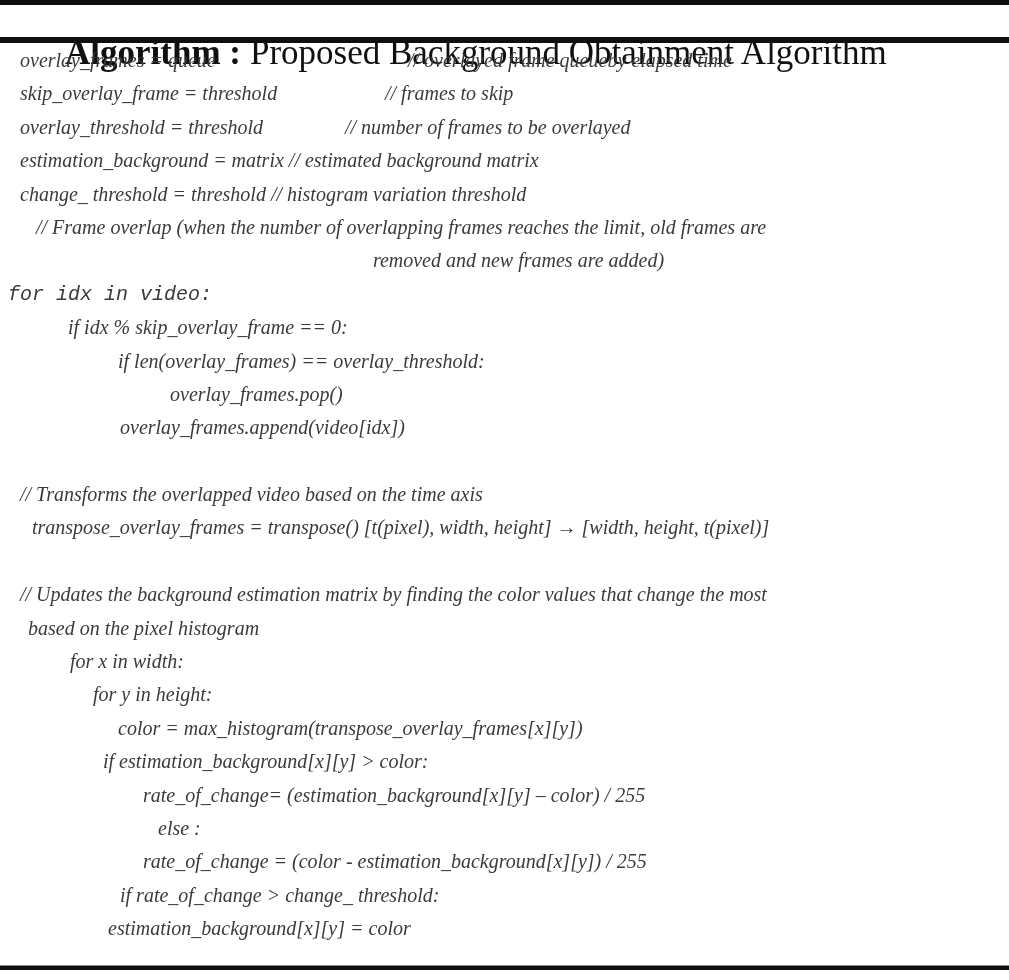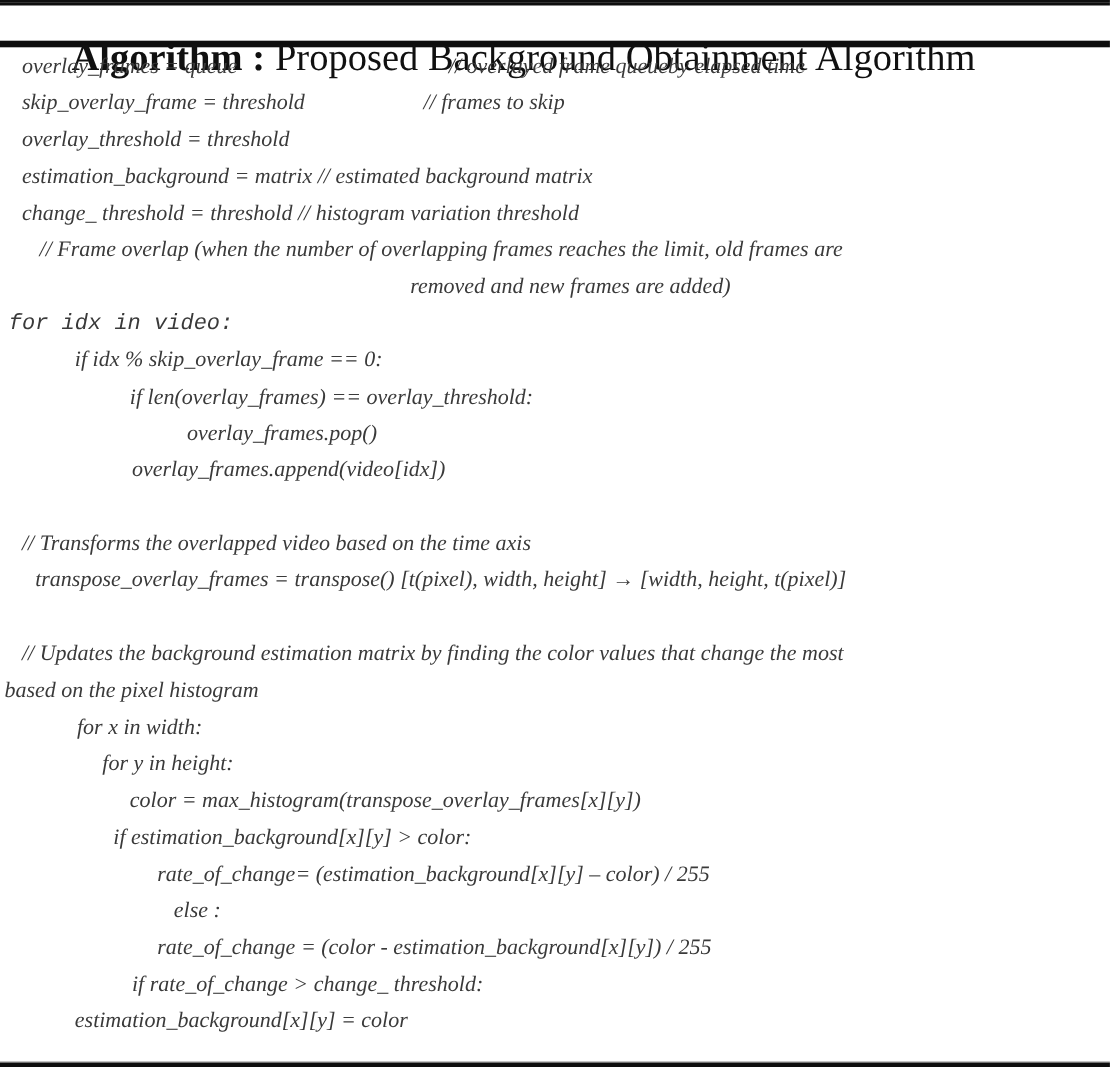--- a/index.html
+++ b/index.html
@@ -79,40 +79,40 @@
 
 <div class="algo-box">
   <div class="rule-top"></div>
   <div class="algo-header">
     <span class="label">Algorithm :</span><span class="title">Proposed Background Obtainment Algorithm</span>
   </div>
   <div class="rule-mid"></div>
   <div class="code-block">
       <div class="code-line" style="padding-left: 20px;"><span class="code-text">overlay_frames = queue</span><span class="code-comment" style="left: 408px;">// overlayed frame queueby elapsed time</span></div>
       <div class="code-line" style="padding-left: 20px;"><span class="code-text">skip_overlay_frame = threshold</span><span class="code-comment" style="left: 385px;">// frames to skip</span></div>
-      <div class="code-line" style="padding-left: 20px;"><span class="code-text">overlay_threshold = threshold</span></div>
+      <div class="code-line" style="padding-left: 20px;"><span class="code-text">overlay_threshold = threshold</span><span class="code-comment" style="left: 345px;">// number of frames to be overlayed</span></div>
       <div class="code-line" style="padding-left: 20px;"><span class="code-text">estimation_background = matrix // estimated background matrix</span></div>
       <div class="code-line" style="padding-left: 20px;"><span class="code-text">change_ threshold = threshold // histogram variation threshold</span></div>
       <div class="code-line" style="padding-left: 36px;"><span class="code-text">// Frame overlap (when the number of overlapping frames reaches the limit, old frames are</span></div>
       <div class="code-line" style="padding-left: 28px; text-align: center;"><span class="code-text">removed and new frames are added)</span></div>
       <div class="code-line" style="padding-left: 8px; font-family: Liberation Mono, monospace;"><span class="code-text">for idx in video:</span></div>
       <div class="code-line" style="padding-left: 68px;"><span class="code-text">if idx % skip_overlay_frame == 0:</span></div>
       <div class="code-line" style="padding-left: 118px;"><span class="code-text">if len(overlay_frames) == overlay_threshold:</span></div>
       <div class="code-line" style="padding-left: 170px;"><span class="code-text">overlay_frames.pop()</span></div>
       <div class="code-line" style="padding-left: 120px;"><span class="code-text">overlay_frames.append(video[idx])</span></div>
       <div class="code-line" style="padding-left: 20px;"><span class="code-text"></span></div>
       <div class="code-line" style="padding-left: 20px;"><span class="code-text">// Transforms the overlapped video based on the time axis</span></div>
       <div class="code-line" style="padding-left: 32px;"><span class="code-text">transpose_overlay_frames = transpose() [t(pixel), width, height] → [width, height, t(pixel)]</span></div>
       <div class="code-line" style="padding-left: 20px;"><span class="code-text"></span></div>
       <div class="code-line" style="padding-left: 20px;"><span class="code-text">// Updates the background estimation matrix by finding the color values that change the most</span></div>
-      <div class="code-line" style="padding-left: 4px;"><span class="code-text">based on the pixel histogram</span></div>
+      <div class="code-line" style="padding-left: 28px;"><span class="code-text">based on the pixel histogram</span></div>
       <div class="code-line" style="padding-left: 70px;"><span class="code-text">for x in width:</span></div>
       <div class="code-line" style="padding-left: 93px;"><span class="code-text">for y in height:</span></div>
       <div class="code-line" style="padding-left: 118px;"><span class="code-text">color = max_histogram(transpose_overlay_frames[x][y])</span></div>
       <div class="code-line" style="padding-left: 103px;"><span class="code-text">if estimation_background[x][y] &gt; color:</span></div>
       <div class="code-line" style="padding-left: 143px;"><span class="code-text">rate_of_change= (estimation_background[x][y] – color) / 255</span></div>
       <div class="code-line" style="padding-left: 158px;"><span class="code-text">else :</span></div>
       <div class="code-line" style="padding-left: 143px;"><span class="code-text">rate_of_change = (color - estimation_background[x][y]) / 255</span></div>
       <div class="code-line" style="padding-left: 120px;"><span class="code-text">if rate_of_change &gt; change_ threshold:</span></div>
-      <div class="code-line" style="padding-left: 68px;"><span class="code-text">estimation_background[x][y] = color</span></div>
+      <div class="code-line" style="padding-left: 108px;"><span class="code-text">estimation_background[x][y] = color</span></div>
     </div>
   <div class="rule-bottom"></div>
 </div>
 
 </body></html>

